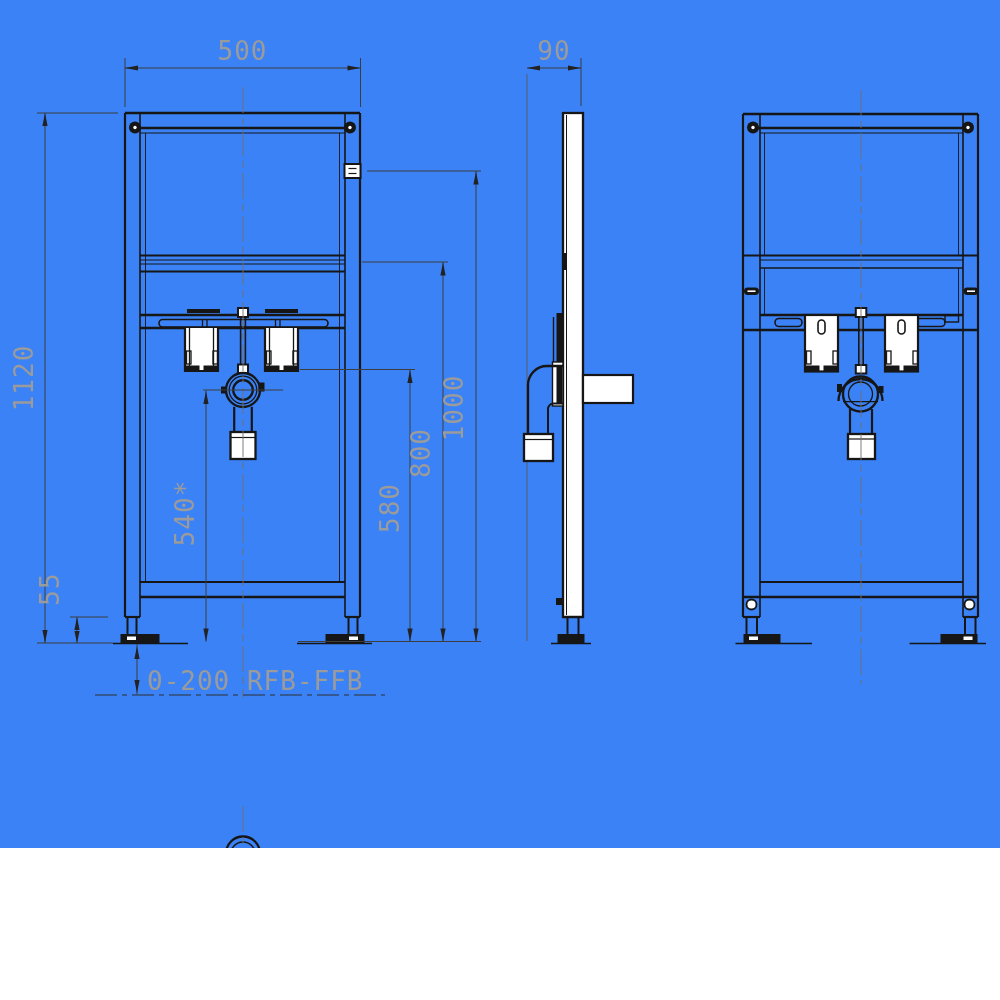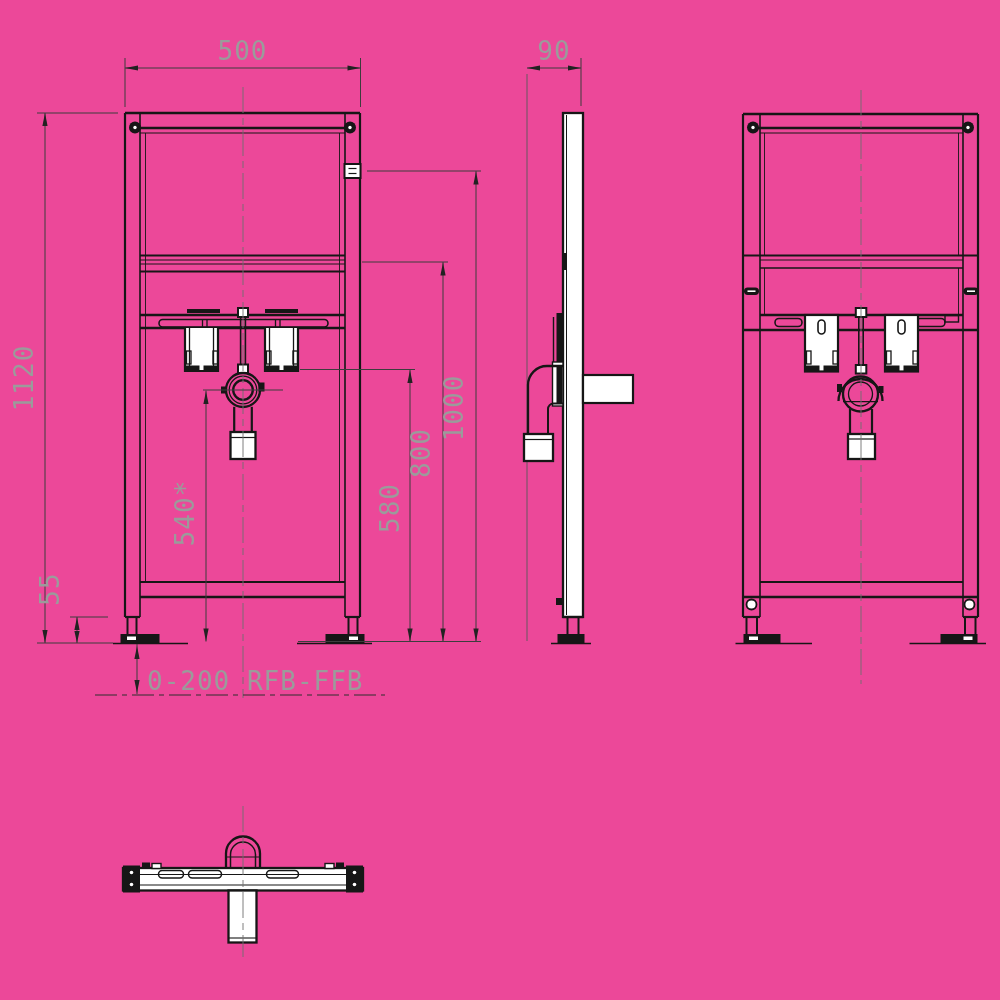--- a/index.html
+++ b/index.html
@@ -1,16 +1,16 @@
 <!DOCTYPE html>
 <html><head>
 <meta charset="utf-8">
 <style>
   html,body{margin:0;padding:0;background:#ffffff;}
-  .page{width:1000px;height:1000px;background:#ec4899;position:relative;overflow:hidden;}
+  .page{width:1000px;height:848px;background:#3b82f6;position:relative;overflow:hidden;}
   svg{display:block;}
   svg text{
     font-family:"DejaVu Sans Mono","Liberation Mono",monospace;
     font-size:26px;
     fill:#9b9b9b;
     letter-spacing:1px;
   }
   .s-main{stroke:#161616;fill:none;stroke-linecap:butt;}
   .s-wfill{stroke:#161616;fill:#ffffff;}
   .f-dark{fill:#161616;stroke:none;}

